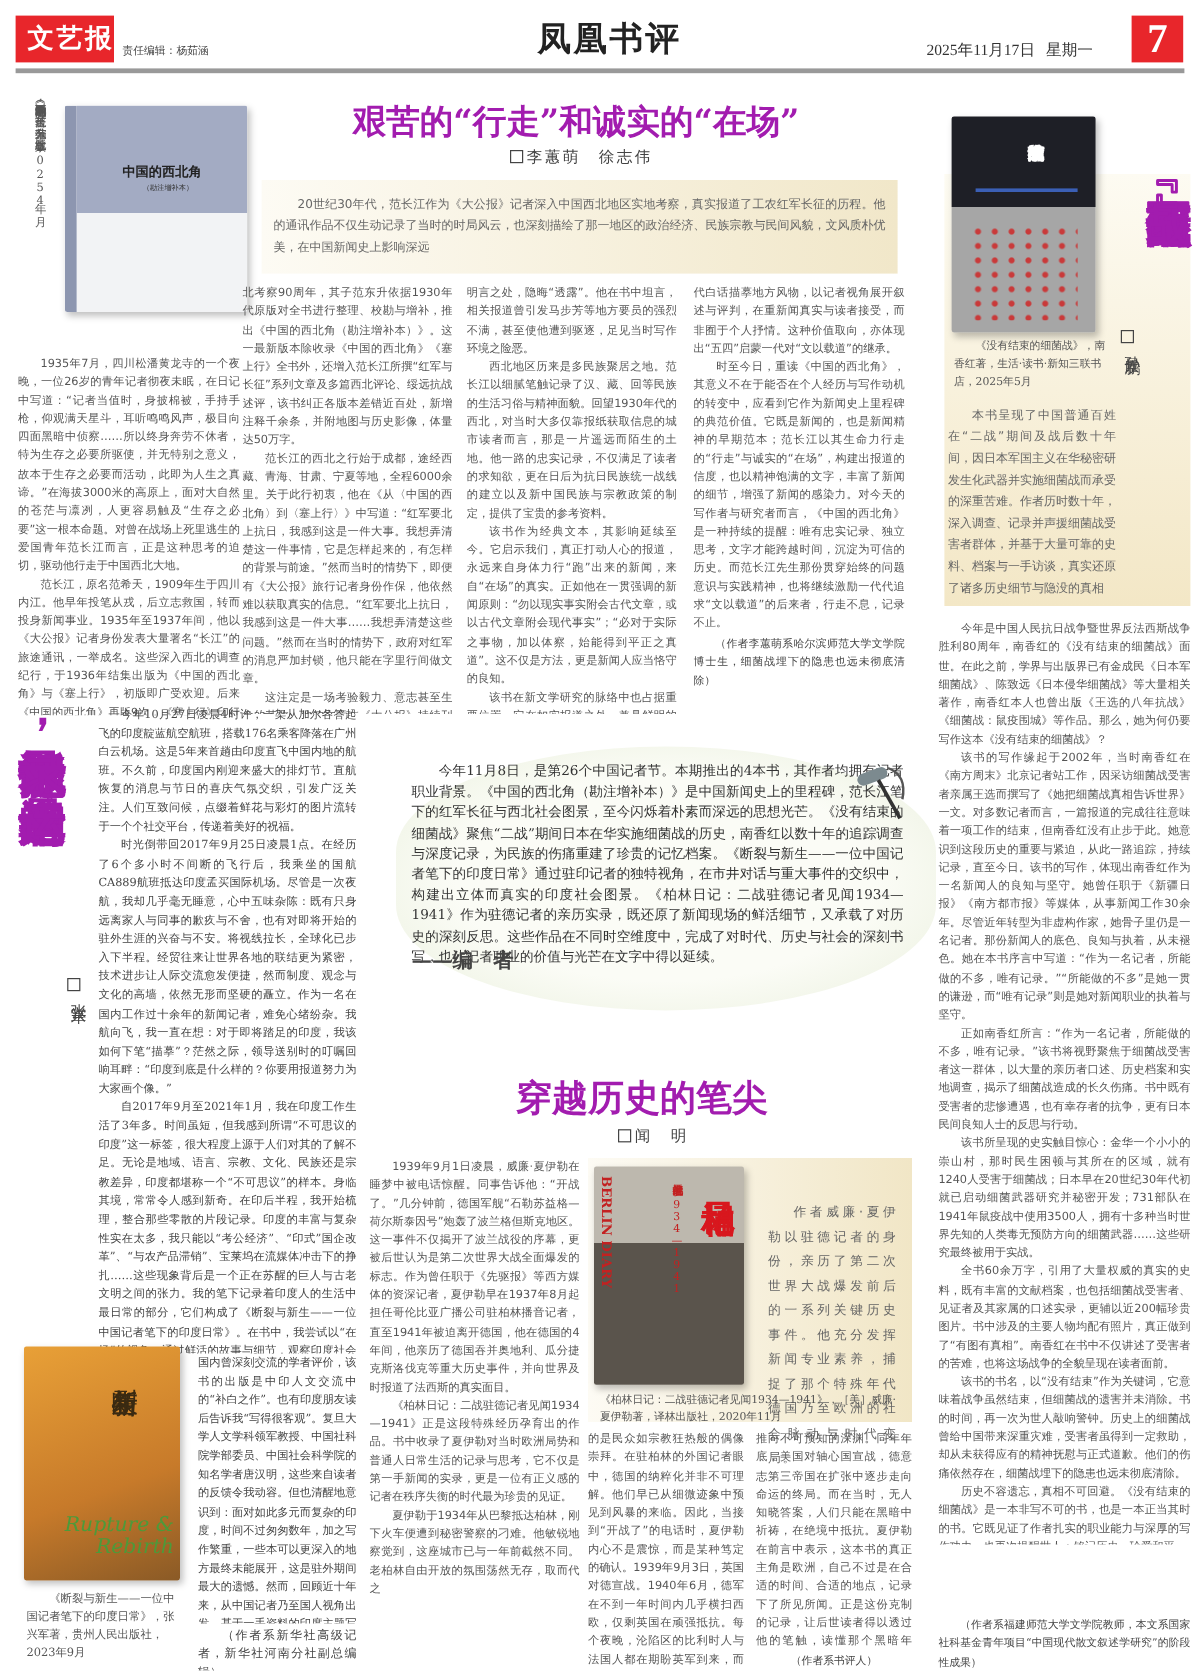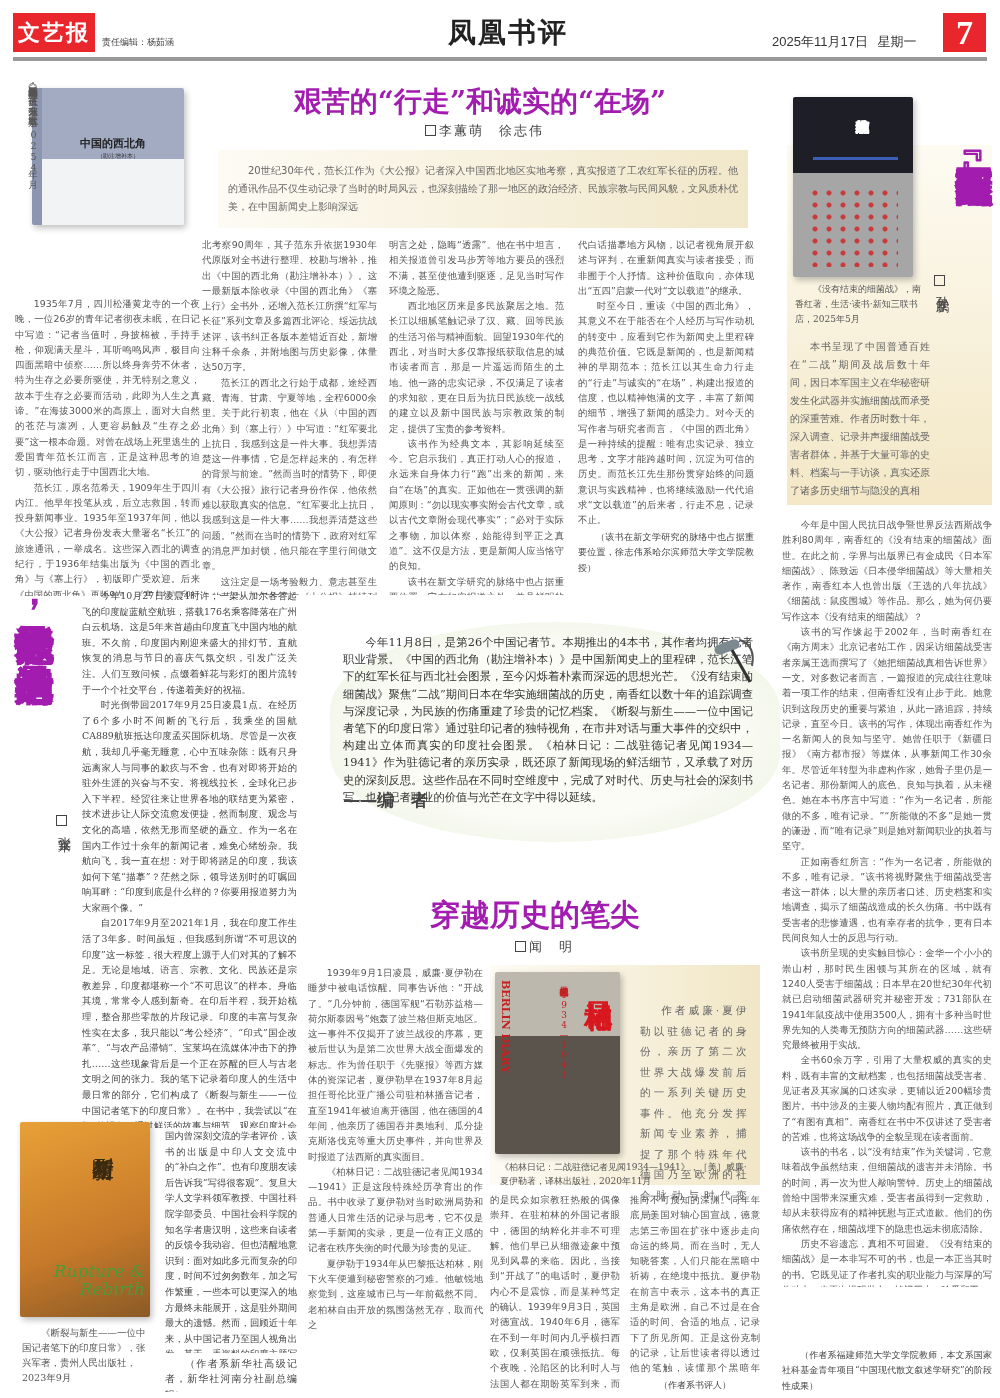--- a/index.html
+++ b/index.html
@@ -1,22 +1,22 @@
 <!DOCTYPE html>
 <html><head>
 <meta charset="utf-8">
 <style>
   *{box-sizing:border-box;margin:0;padding:0}
   html,body{width:1000px;height:1398px;background:#fff;overflow:hidden}
   body{position:relative;font-family:"DejaVu Serif","Liberation Serif",serif;color:#333}
   .abs{position:absolute}
-  .masthead-logo{left:13px;top:13px;width:82px;height:39px;background:#e8262b;color:#fff;font-family:"DejaVu Serif",serif;font-size:22px;font-weight:bold;line-height:39px;text-align:center;letter-spacing:2px}
+  .masthead-logo{left:13px;top:13px;width:82px;height:39px;background:#e8262b;color:#fff;font-family:"DejaVu Serif",serif;font-size:22px;font-weight:bold;line-height:39px;text-align:right;letter-spacing:2px}
   .editor{left:102px;top:36px;font-family:Liberation Mono, monospace;font-size:9px;color:#444}
   .section-title{left:448px;top:14px;font-family:"DejaVu Sans",sans-serif;font-weight:bold;font-size:28px;color:#222;letter-spacing:2px}
-  .date{left:772px;top:33px;font-family:Liberation Sans, sans-serif;font-size:13px;color:#333;word-spacing:6px}
+  .date{left:772px;top:33px;font-family:Liberation Serif, serif;font-size:13px;color:#333;word-spacing:6px}
   .page-num{left:943px;top:13px;width:43px;height:39px;background:#e8262b;color:#fff;font-family:"Liberation Serif",serif;font-weight:bold;font-size:34px;text-align:center;line-height:39px}
   .rule{left:13px;top:57px;width:974px;height:4px;background:#999}
   .col{font-family:"DejaVu Sans",sans-serif;font-size:9.4px;line-height:15.3px;color:#555;text-align:justify;overflow:hidden}
   .col p{text-indent:2em}
   .serif-col{font-family:"DejaVu Serif",serif;color:#444}
   .book{border-radius:2px;box-shadow:2px 3px 6px rgba(0,0,0,.25)}
   .vtext{writing-mode:vertical-rl;text-orientation:upright}
   .headline{font-family:"DejaVu Serif",serif;font-weight:bold;color:#a21caf}
   .byline{font-family:"DejaVu Serif",serif;font-size:13px;color:#444;letter-spacing:2px}
   .box-icon{display:inline-block;width:11px;height:11px;border:1px solid #444;margin-right:3px;vertical-align:-1px}
@@ -25,21 +25,21 @@
 </head>
 <body>
 
 <div class="abs masthead-logo">文艺报</div>
 <div class="abs editor">责任编辑：杨茹涵</div>
 <div class="abs section-title">凤凰书评</div>
 <div class="abs date">2025年11月17日  星期一</div>
 <div class="abs page-num">7</div>
 <div class="abs rule"></div>
 
-<div class="abs book" style="left:32px;top:88px;width:152px;height:137px;background:linear-gradient(#a3abc3 0 52%,#f2f3f5 52% 100%);border-left:10px solid #8d96b0">
+<div class="abs book" style="left:54px;top:88px;width:152px;height:172px;background:linear-gradient(#a3abc3 0 52%,#f2f3f5 52% 100%);border-left:10px solid #8d96b0">
   <div style="position:absolute;left:38px;top:48px;font-size:11px;font-weight:bold;color:#222">中国的西北角</div>
   <div style="position:absolute;left:55px;top:64px;font-size:6px;color:#333">（勘注增补本）</div>
 </div>
 <div class="abs vtext caption" style="left:10px;top:80px;height:170px;width:30px;font-size:9.5px;line-height:13px">《中国的西北角（勘注增补本）》，范长江著，范东升编，北京出版社，2025年4月</div>
 
 <div class="abs headline" style="left:260px;top:83px;width:440px;text-align:center;font-size:28px">艰苦的“行走”和诚实的“在场”</div>
 <div class="abs byline" style="left:425px;top:122px">
   <span class="box-icon"></span><span>李蕙萌　徐志伟</span>
 </div>
 
@@ -60,21 +60,21 @@
 <div class="abs col" style="left:389px;top:237px;width:175px;height:358px">
   <p style="text-indent:0">明言之处，隐晦“透露”。他在书中坦言，相关报道曾引发马步芳等地方要员的强烈不满，甚至使他遭到驱逐，足见当时写作环境之险恶。</p>
   <p>西北地区历来是多民族聚居之地。范长江以细腻笔触记录了汉、藏、回等民族的生活习俗与精神面貌。回望1930年代的西北，对当时大多仅靠报纸获取信息的城市读者而言，那是一片遥远而陌生的土地。他一路的忠实记录，不仅满足了读者的求知欲，更在日后为抗日民族统一战线的建立以及新中国民族与宗教政策的制定，提供了宝贵的参考资料。</p>
   <p>该书作为经典文本，其影响延续至今。它启示我们，真正打动人心的报道，永远来自身体力行“跑”出来的新闻，来自“在场”的真实。正如他在一贯强调的新闻原则：“勿以现实事实附会古代文章，或以古代文章附会现代事实”；“必对于实际之事物，加以体察，始能得到平正之真道”。这不仅是方法，更是新闻人应当恪守的良知。</p>
   <p>该书在新文学研究的脉络中也占据重要位置。它在如实报道之外，兼具鲜明的文学品格与文体自觉。行文上承中国文人游记传统——从《水经注》《徐霞客游记》，到近代梁启超的海外游记，再到陈渠珍的《艽野尘梦》，也与当下如罗新《从大都到上都》、胡成《榆林道》、杨潇《重走》等以“行走—记录—思考”回应现实关切的写作遥相呼应。范长江的纪行文字，以现</p>
 </div>
 <div class="abs col" style="left:578px;top:237px;width:176px;height:290px">
   <p style="text-indent:0">代白话描摹地方风物，以记者视角展开叙述与评判，在重新闻真实与读者接受，而非囿于个人抒情。这种价值取向，亦体现出“五四”启蒙一代对“文以载道”的继承。</p>
   <p>时至今日，重读《中国的西北角》，其意义不在于能否在个人经历与写作动机的转变中，应看到它作为新闻史上里程碑的典范价值。它既是新闻的，也是新闻精神的早期范本；范长江以其生命力行走的“行走”与诚实的“在场”，构建出报道的信度，也以精神饱满的文字，丰富了新闻的细节，增强了新闻的感染力。对今天的写作者与研究者而言，《中国的西北角》是一种持续的提醒：唯有忠实记录、独立思考，文字才能跨越时间，沉淀为可信的历史。而范长江先生那份贯穿始终的问题意识与实践精神，也将继续激励一代代追求“文以载道”的后来者，行走不息，记录不止。</p>
 </div>
-<div class="abs col serif-col" style="left:578px;top:530px;width:176px;text-indent:2em;font-size:9px">（该书在新文学研究的脉络中也占据重要位置，徐志伟系哈尔滨师范大学文学院教授）</div>
+<div class="abs col serif-col" style="left:578px;top:530px;width:176px;text-indent:2em;font-size:9px">（作者李蕙萌系哈尔滨师范大学文学院博士生，细菌战埋下的隐患也远未彻底清除）</div>
 
 <div class="abs" style="left:787px;top:145px;width:205px;height:360px;background:linear-gradient(#fdfbf2,#f3e7c6)"></div>
 <div class="abs book" style="left:793px;top:97px;width:120px;height:180px;background:linear-gradient(#1e1f26 0 42%,#a6a6a6 42% 100%)">
   <div class="vtext" style="position:absolute;left:62px;top:12px;font-size:14px;font-weight:bold;color:#fff;height:70px;line-height:16px">没有结束的细菌战</div>
   <div style="position:absolute;left:20px;top:60px;width:85px;height:3px;background:#3b5fb5"></div>
   <div style="position:absolute;left:15px;top:90px;width:90px;height:80px;background:radial-gradient(circle,#c93a3a 2px,transparent 3px) 0 0/14px 12px"></div>
 </div>
 <div class="abs caption" style="left:795px;top:282px;width:130px;font-size:9px;line-height:15px;text-indent:2em">《没有结束的细菌战》，南香红著，生活·读书·新知三联书店，2025年5月</div>
 <div class="abs vtext headline" style="left:952px;top:138px;font-size:38px;line-height:44px;height:360px">为什么还要写『细菌战』</div>
 <div class="abs vtext byline" style="left:933px;top:275px">

